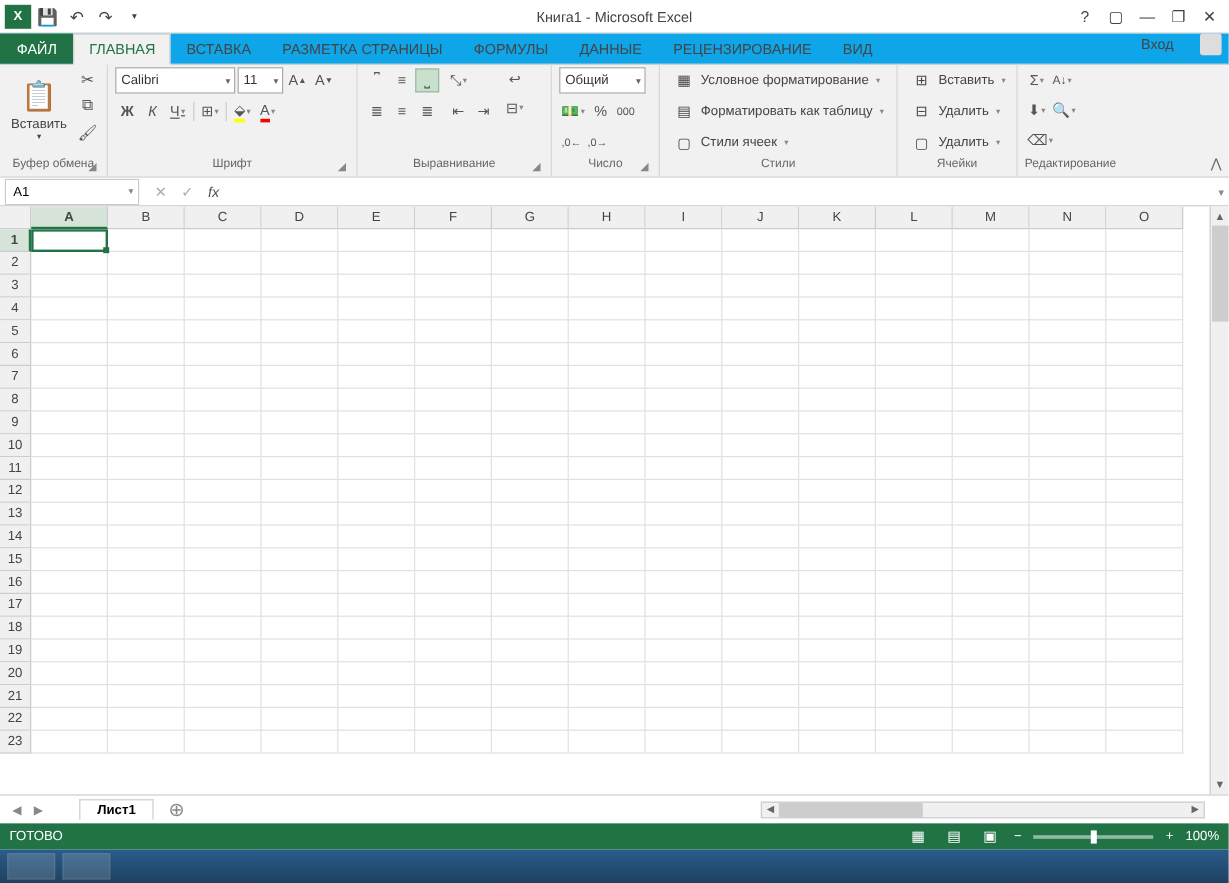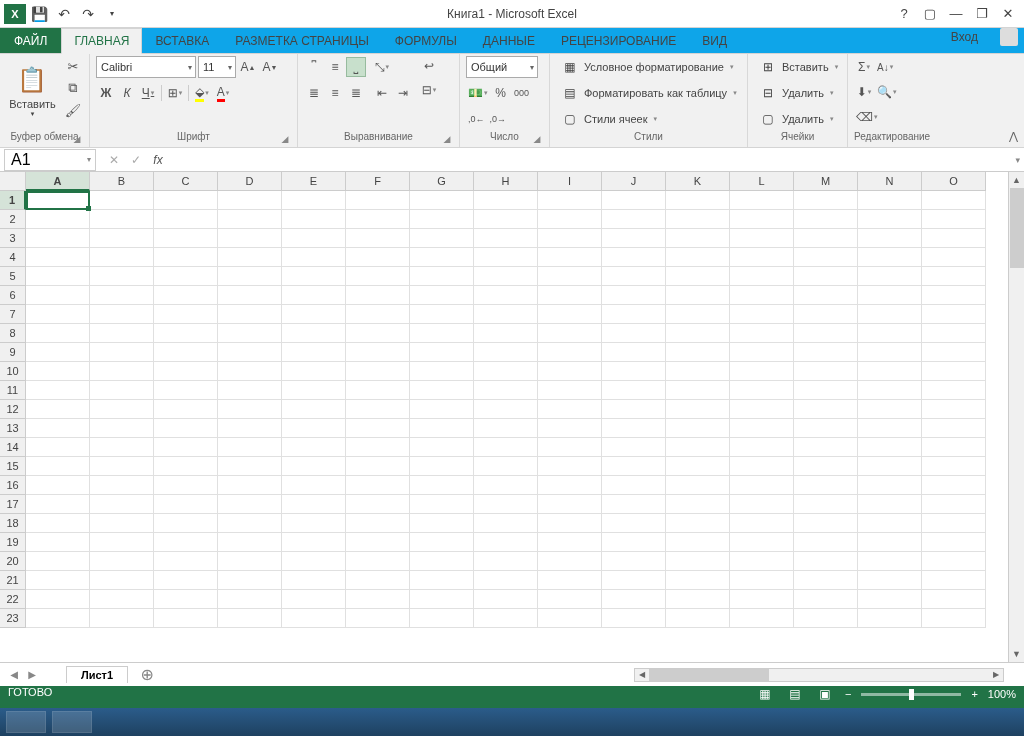--- a/index.html
+++ b/index.html
@@ -35,21 +35,21 @@
 .num-fmt { width: 72px; }
 .btn-row { display: flex; gap: 1px; height: 22px; align-items: center; }
 .rbtn { min-width: 20px; height: 20px; display: flex; align-items: center; justify-content: center; cursor: pointer; font-size: 12px; color: #555; padding: 0 2px; }
 .rbtn.dd::after { content: '▾'; font-size: 7px; margin-left: 1px; color: #888; }
 .rbtn.sel { background: #c8e0cc; border: 1px solid #97bb9e; }
 .menu-item { display: flex; align-items: center; gap: 6px; height: 22px; padding: 0 6px; cursor: pointer; font-size: 11px; color: #444; white-space: nowrap; }
 .menu-item .mi-icon { width: 16px; height: 16px; display: flex; align-items: center; justify-content: center; font-size: 12px; }
 .menu-item.dd::after { content: '▾'; font-size: 7px; margin-left: auto; color: #888; }
 .collapse { position: absolute; right: 6px; bottom: 4px; font-size: 11px; color: #666; cursor: pointer; }
 .formula-bar { height: 24px; border-bottom: 1px solid #ccc; display: flex; align-items: center; position: relative; }
-.name-box { width: 92px; height: 22px; border: 1px solid #ccc; margin: 0 0 0 4px; display: flex; align-items: center; padding: 0 6px; font-size: 16px; position: relative; }
+.name-box { width: 112px; height: 22px; border: 1px solid #ccc; margin: 0 0 0 4px; display: flex; align-items: center; padding: 0 6px; font-size: 11px; position: relative; }
 .name-box::after { content: '▾'; position: absolute; right: 4px; font-size: 8px; color: #888; }
 .fx-btns { display: flex; gap: 2px; margin: 0 8px; }
 .fx-btn { width: 20px; height: 18px; display: flex; align-items: center; justify-content: center; color: #aaa; font-size: 12px; cursor: pointer; }
 .fx-input { flex: 1; height: 20px; border: none; outline: none; font-size: 11px; padding: 0 4px; }
 .fx-expand { position:absolute; right:4px; font-size:9px; color:#888; cursor:pointer; }
 .grid-area { flex: 1; display: flex; overflow: hidden; position: relative; }
 .grid-main { flex: 1; display: flex; flex-direction: column; }
 .col-headers { display: flex; height: 19px; }
 .corner { width: 26px; height: 19px; background: #f0f0f0; border-right: 1px solid #ccc; border-bottom: 1px solid #ccc; cursor: pointer; }
 .col-h { width: 64px; height: 19px; background: #f0f0f0; border-right: 1px solid #ccc; border-bottom: 1px solid #ccc; display: flex; align-items: center; justify-content: center; font-size: 11px; color: #444; cursor: pointer; }
@@ -66,21 +66,21 @@
 .vscroll-thumb { position: absolute; top: 16px; width: 14px; left: 1px; height: 80px; background: #cdcdcd; cursor: pointer; }
 .sheet-bar { height: 24px; border-top: 1px solid #ccc; display: flex; align-items: center; background: #fff; position: relative; }
 .sheet-nav { display: flex; gap: 2px; padding: 0 6px; }
 .sheet-nav-btn { width: 16px; height: 16px; display: flex; align-items: center; justify-content: center; font-size: 10px; color: #888; cursor: pointer; }
 .sheet-tab { padding: 2px 14px; border: 1px solid #ccc; border-bottom: none; background: #fff; font-size: 11px; cursor: pointer; margin-left: 20px; font-weight: bold; }
 .new-sheet { width: 22px; height: 18px; display: flex; align-items: center; justify-content: center; color: #888; cursor: pointer; margin-left: 8px; font-size: 16px; border: 1px solid transparent; border-radius: 50%; }
 .hscroll-cont { flex: 1; display: flex; align-items: center; justify-content: flex-end; padding-right: 20px; }
 .hscroll { width: 370px; height: 14px; background: #f0f0f0; border: 1px solid #ccc; display: flex; align-items: center; position: relative; }
 .hscroll-btn { width: 14px; height: 12px; display: flex; align-items: center; justify-content: center; font-size: 8px; color: #666; cursor: pointer; }
 .hscroll-thumb { width: 120px; height: 12px; background: #cdcdcd; cursor: pointer; }
-.status-bar { height: 22px; background: #217346; color: #fff; display: flex; align-items: flex-start; padding: 0 8px; font-size: 11px; }
+.status-bar { height: 22px; background: #217346; color: #fff; display: flex; align-items: center; padding: 0 8px; font-size: 11px; }
 .status-right { margin-left: auto; display: flex; align-items: center; gap: 10px; }
 .view-btn { width: 20px; height: 16px; display: flex; align-items: center; justify-content: center; cursor: pointer; font-size: 12px; }
 .zoom-slider { width: 100px; height: 3px; background: rgba(255,255,255,0.5); position: relative; }
 .zoom-thumb { position: absolute; left: 48%; top: -4px; width: 5px; height: 11px; background: #fff; cursor: pointer; }
 .taskbar { height: 28px; background: linear-gradient(#2b5c8a, #1e4160); display: flex; align-items: center; padding-left: 6px; gap: 6px; }
 .task-icon { width: 40px; height: 22px; background: rgba(255,255,255,0.15); border: 1px solid rgba(255,255,255,0.1); cursor: pointer; }
 </style>
 </head>
 <body>
 

